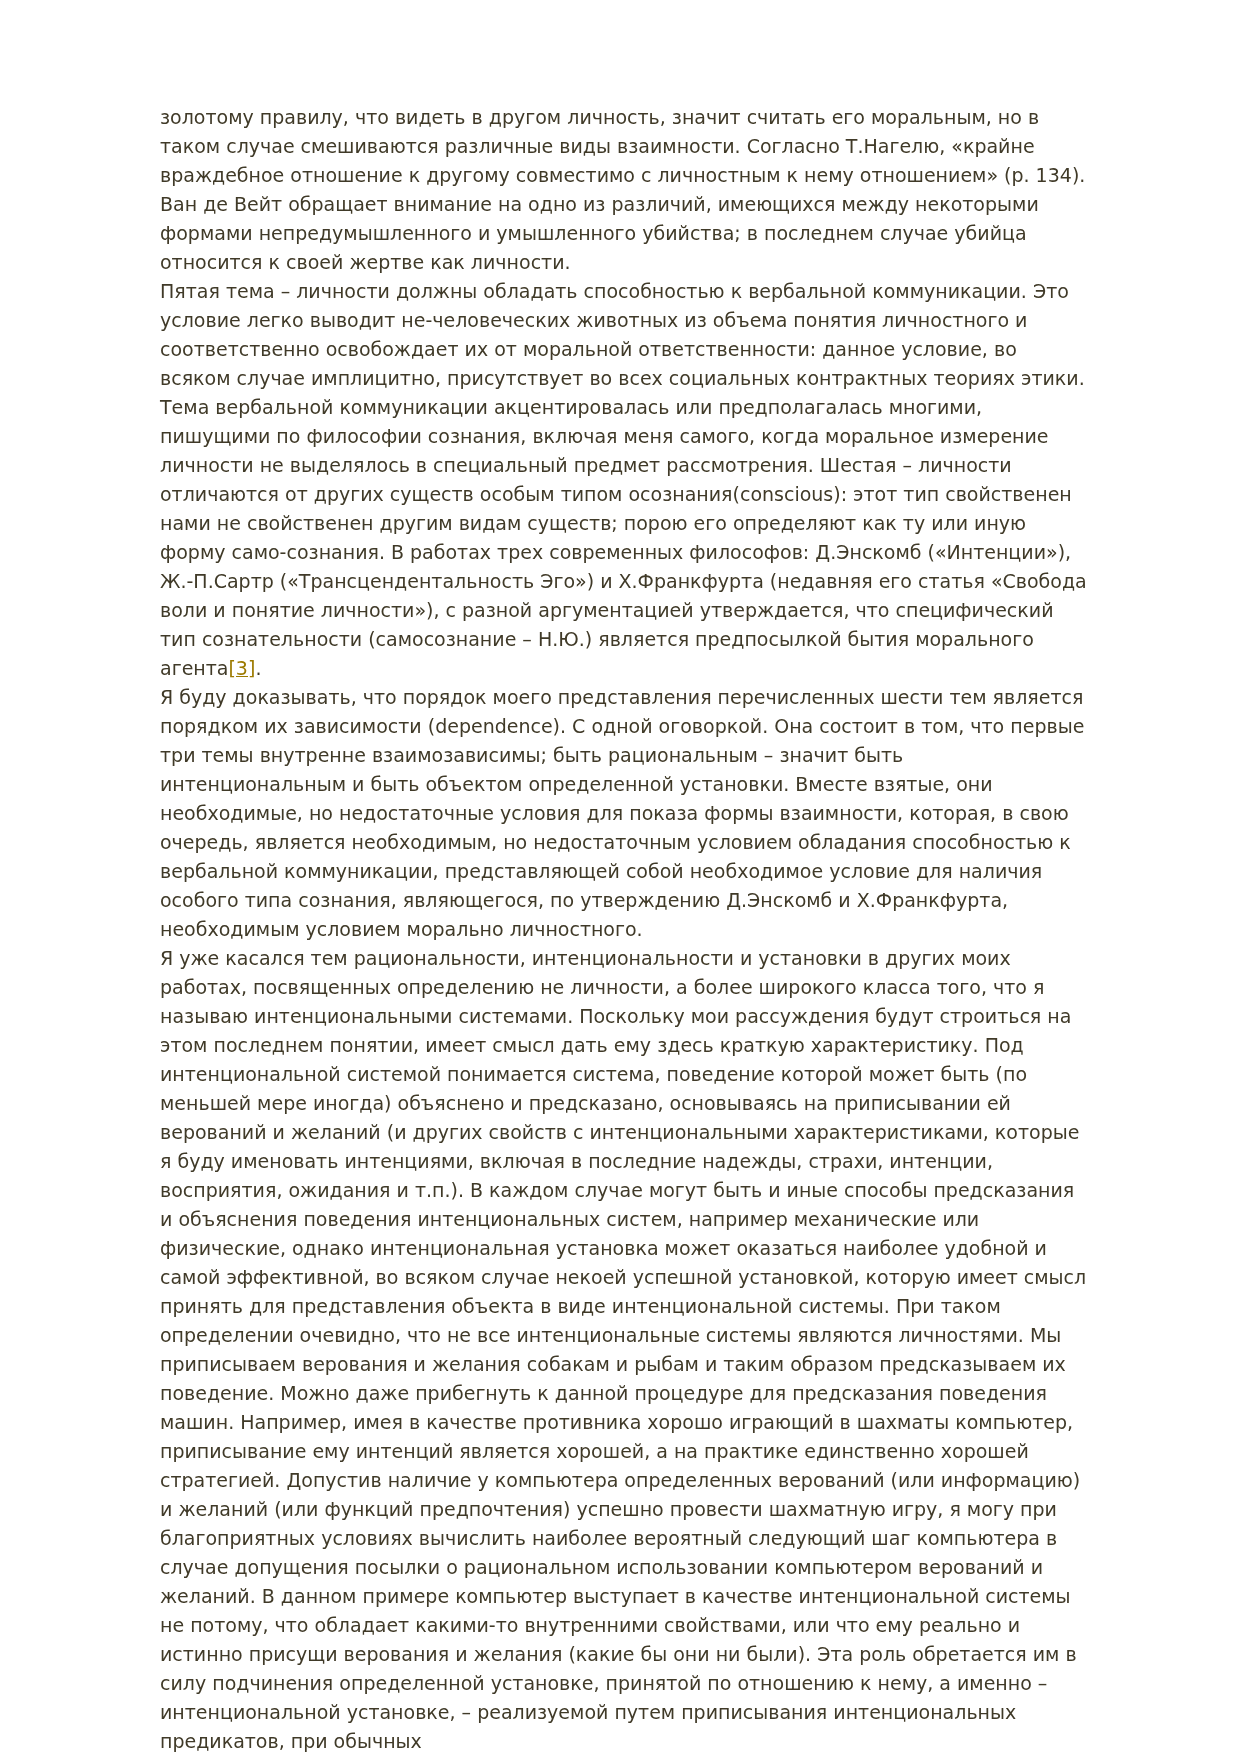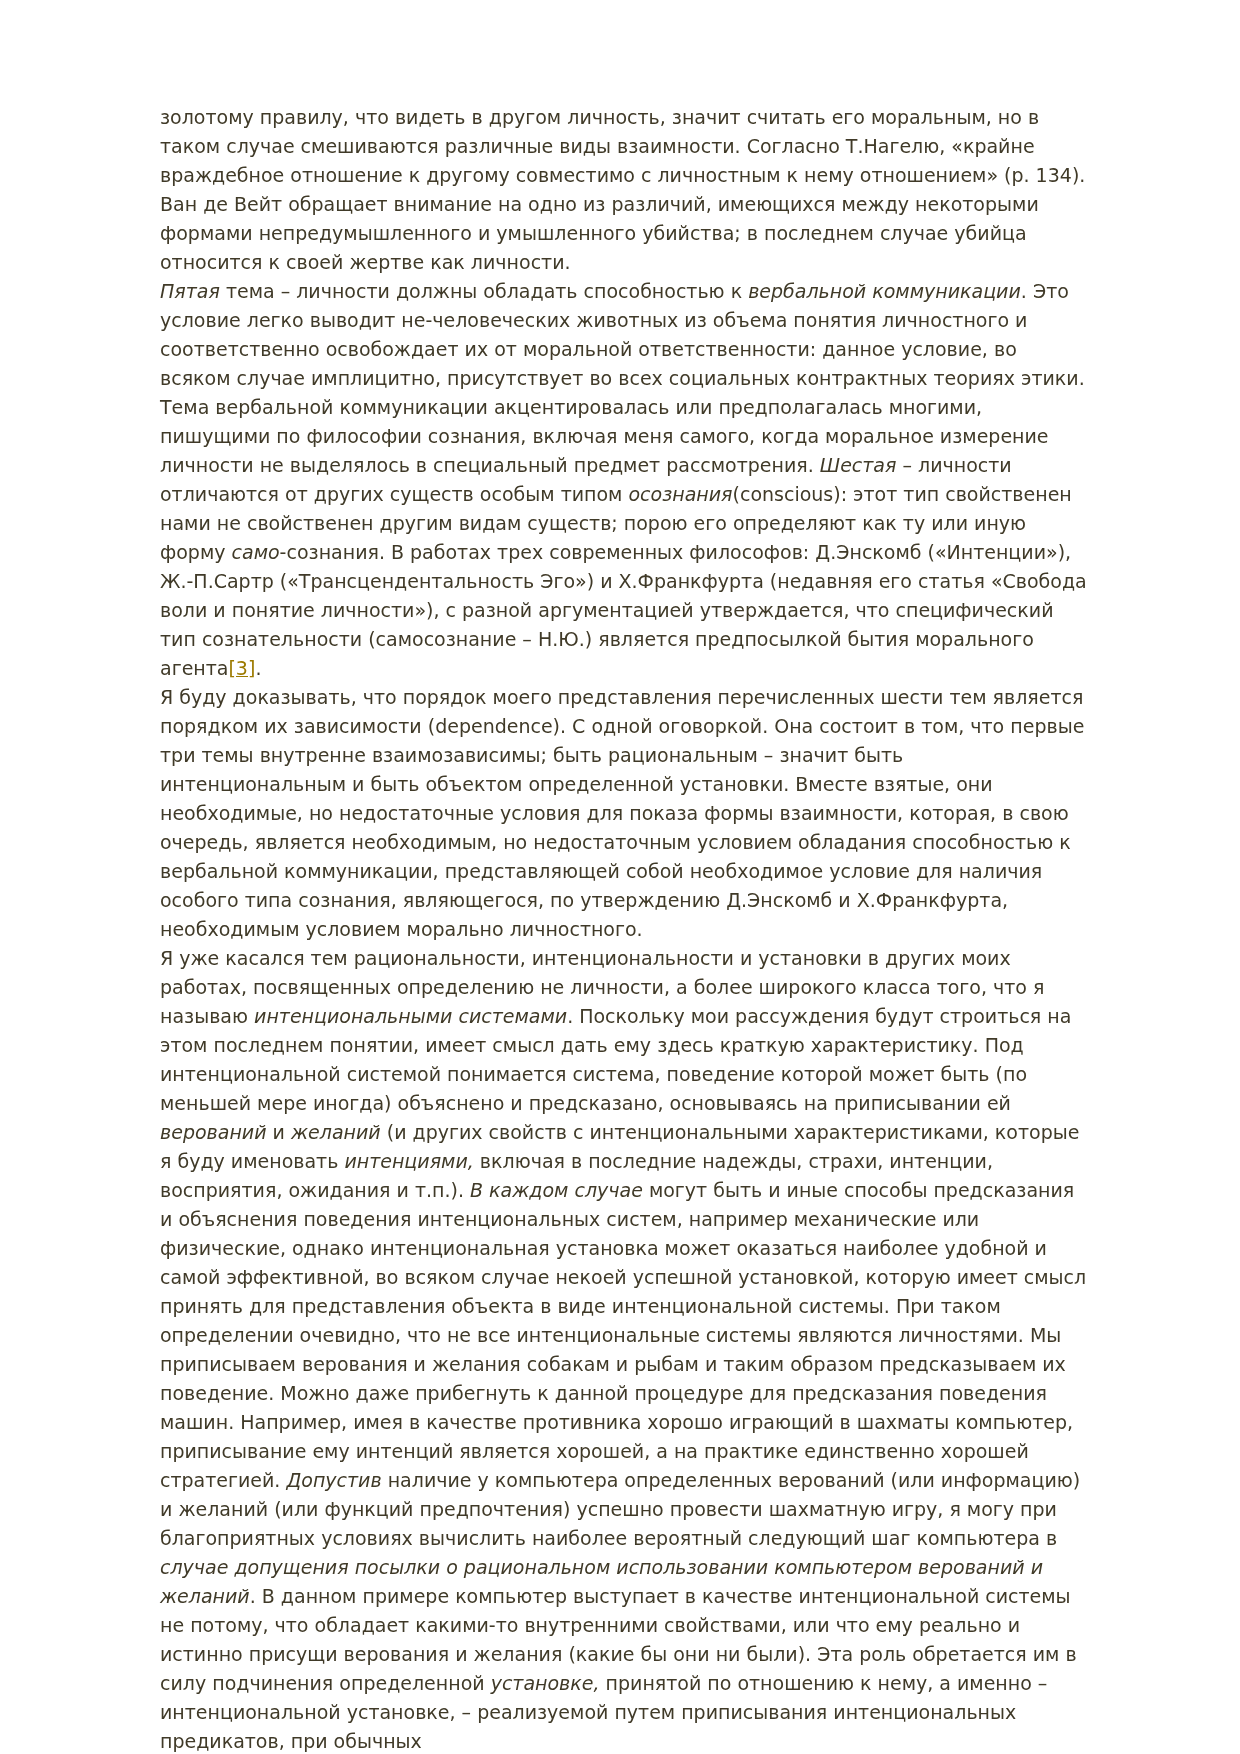--- a/index.html
+++ b/index.html
@@ -29,21 +29,20 @@
     color: var(--text-color, #403a28);
     font-size: 19px;
     line-height: 29px;
     text-align: left;
   }
   p.para {
     margin: 0;
     padding: 0;
   }
   .it {
-    font-style: italic;
   }
   a.footnote {
     color: var(--link-color, #9c7a00);
     text-decoration: underline;
   }
 </style>
 </head>
 <body style="--page-bg: #ffffff; --text-color: #403a28; --link-color: #9c7a00;">
 
 <div class="page">

